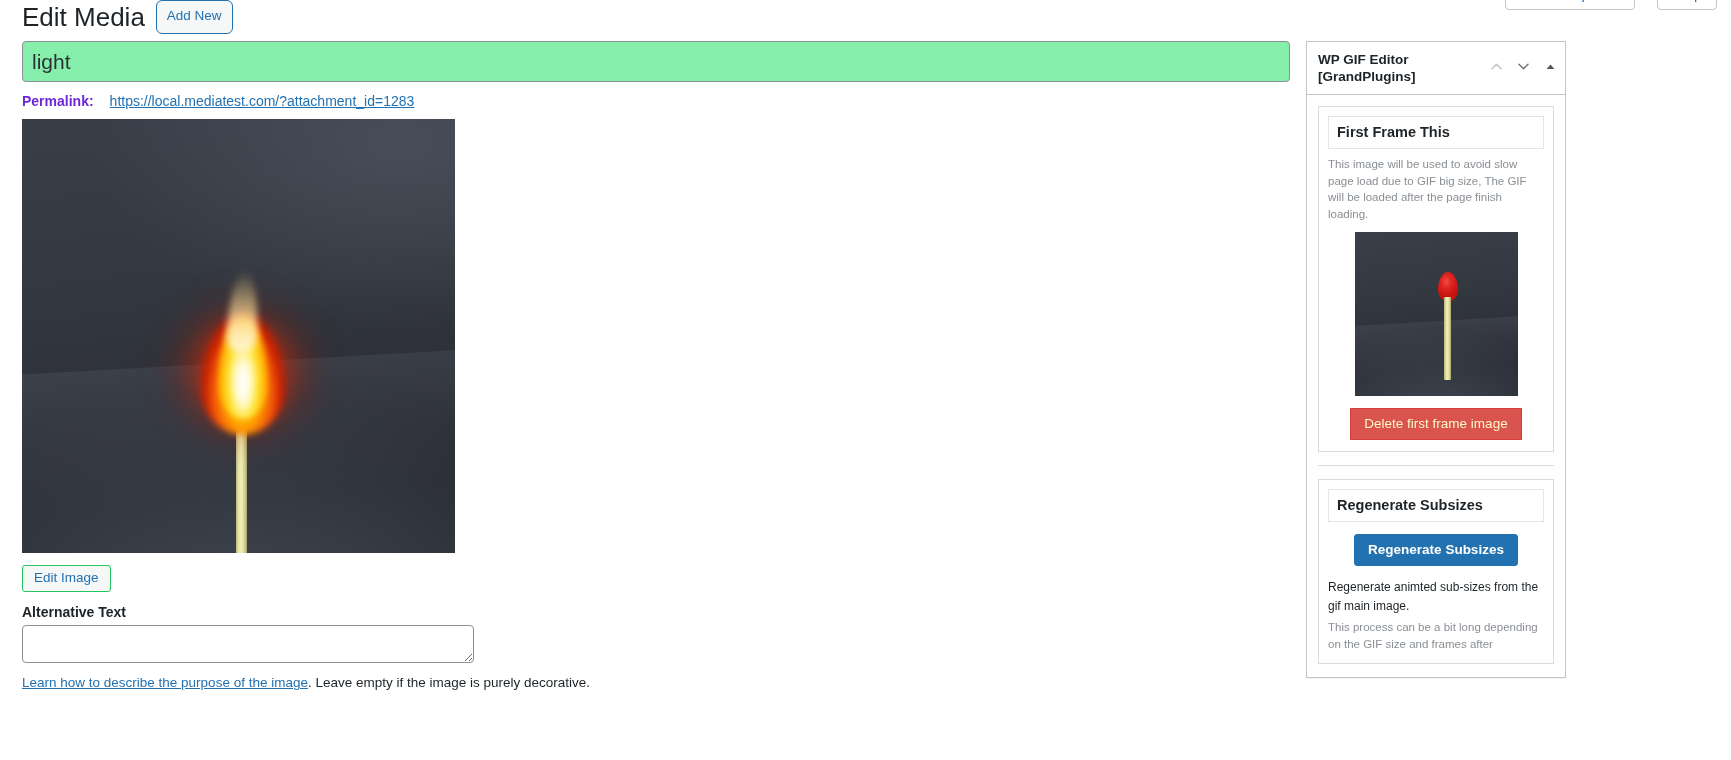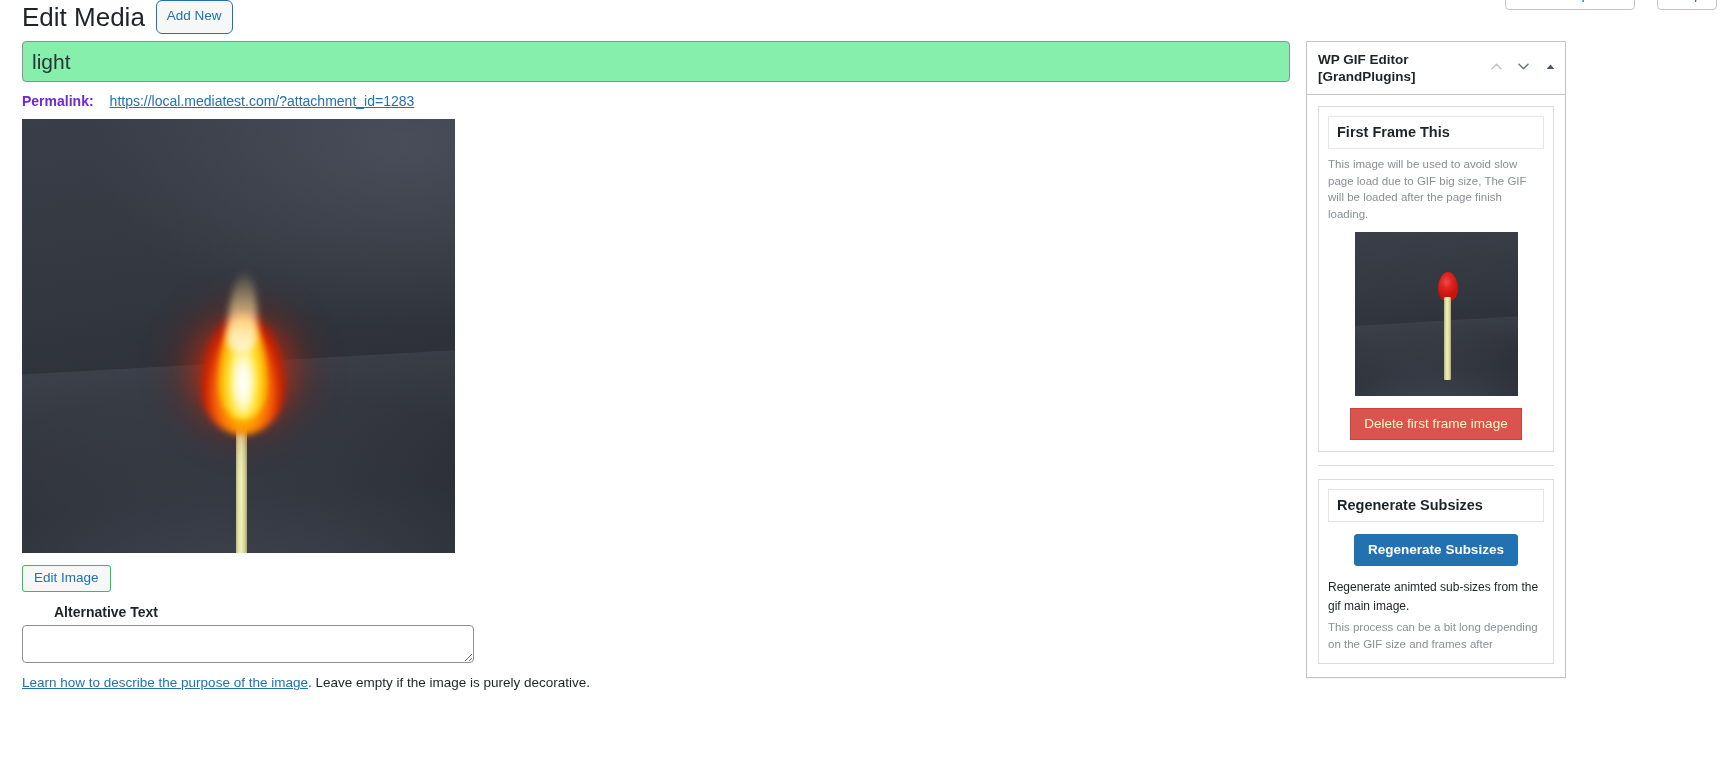--- a/index.html
+++ b/index.html
@@ -123,21 +123,21 @@
   .edit-image-btn {
     margin-top:12px;
     border:1px solid #22c55e; border-radius:3px;
     background:#f6f7f7; color:#2271b1;
     font-size:13.5px; padding:4px 11px 5px;
     line-height:1.2;
   }
 
   .alt-label {
     margin-top:11px; font-size:14px; font-weight:bold;
-    color:#1d2327; line-height:18px;margin-left:32px;
+    color:#1d2327; line-height:18px;
   }
   .alt-textarea {
     display:block; margin-top:4px;
     width:452px; height:38px;
     border:1px solid #8c8f94; border-radius:4px;
     background:#fff;
     font-family:"Liberation Sans", sans-serif;
     font-size:14px; padding:5px 8px;
     resize:vertical; outline:none;
   }

